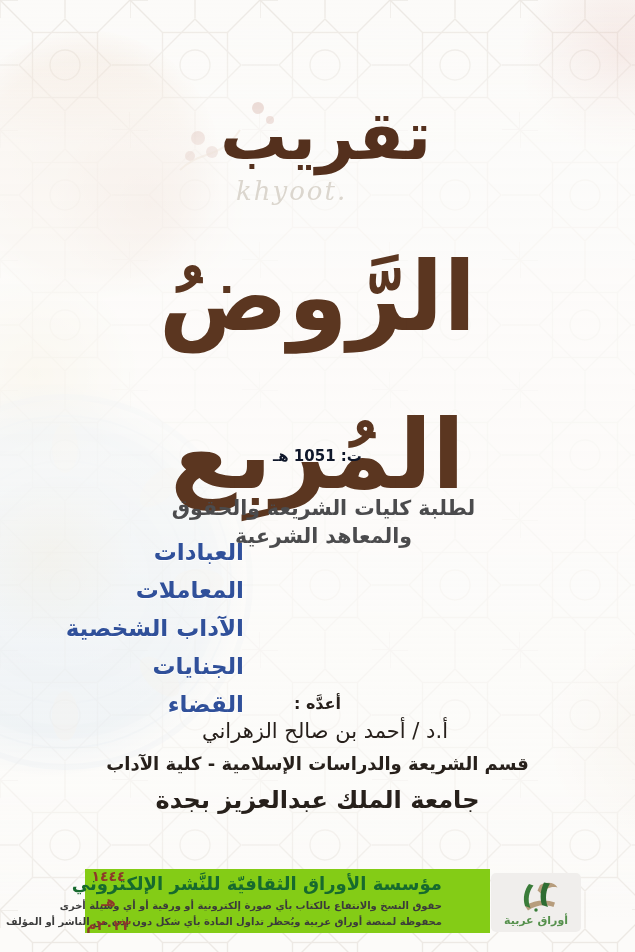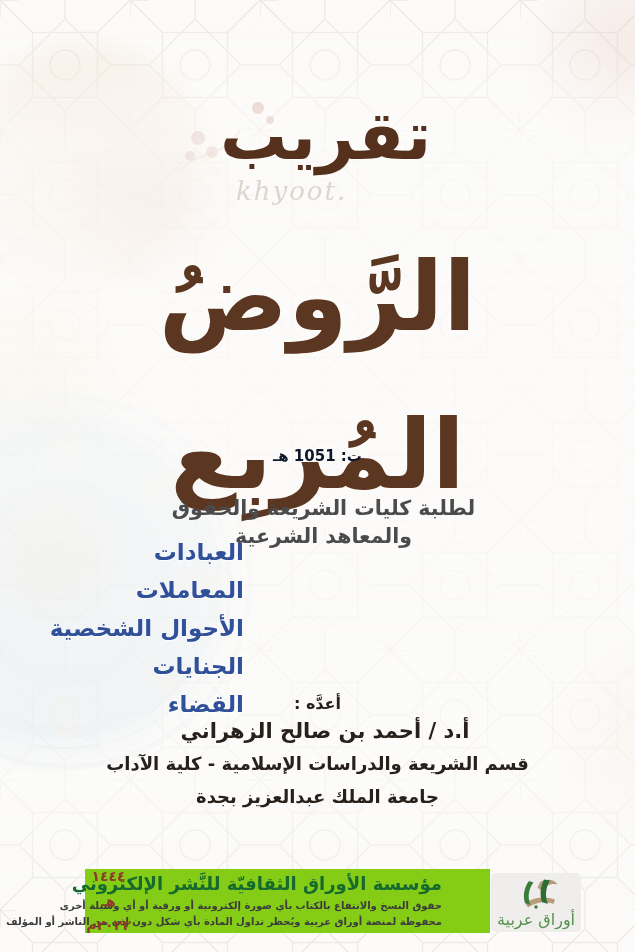--- a/index.html
+++ b/index.html
@@ -43,43 +43,43 @@
   .abs-c { position:absolute; left:0; right:0; text-align:center; z-index:4; }
   .series-title { top:96px;  font-size:67px; font-weight:bold; color:#54301d; line-height:1.2;margin-left:16px; }
   .main-title   { top:218px; font-size:96px; font-weight:bold; color:#5b3620; line-height:1.65; }
   .author-line  { top:423px; font-size:16px; font-weight:bold; color:#3c3c3e; }
   .death-line   { top:447px; font-size:15px; font-weight:bold; color:#0f172a; }
   .audience     { top:495px; font-size:20.5px; font-weight:bold; color:#4b4b4d; line-height:1.35;padding-left:12px; }
   .topics { position:absolute; left:16px; top:533px; width:228px; text-align:right; z-index:4; }
   .topic  { font-size:23px; font-weight:bold; color:#30509a; line-height:38px;
             text-shadow:0 1px 0 rgba(255,255,255,.85); }
   .prepared-label { top:694px; font-size:16px; font-weight:bold; color:#27201b; }
-  .preparer       { top:719px; font-size:21px; font-weight:bold; color:#27201b;margin-left:15px; }
+  .preparer       { top:719px; font-size:21px; font-weight:normal; color:#27201b;margin-left:15px; }
   .department     { top:753px; font-size:18px; font-weight:bold; color:#27201b; }
-  .university     { top:786px; font-size:18px; font-weight:bold; color:#27201b; }
+  .university     { top:786px; font-size:24px; font-weight:bold; color:#27201b; }
   
   .publisher-bar {
     position:absolute; left:85px; top:869px; width:405px; height:64px;
     background:#84cc16; display:flex; flex-direction:row-reverse;
     align-items:center; z-index:5;gap:48px;
   }
   .bar-dates { width:86px; text-align:center; color:#8d382a;
     font-weight:bold; font-size:14px; line-height:1.75; }
   .bar-center { width:262px; text-align:center; }
   .publisher-name { color:#176a2e; font-weight:bold; font-size:18px;
     white-space:nowrap; margin-bottom:4px; }
   .rights { font-size:10px; color:#3b3b3b; line-height:1.55;
     white-space:nowrap; font-weight:bold; }
   .bar-spacer { flex:1; }
   .logo-box {
     position:absolute; left:491px; top:873px; width:90px; height:59px;
     background:#f0eeec; border-radius:5px; z-index:5;
     display:flex; flex-direction:column; align-items:center; justify-content:center;
   }
-  .logo-text { color:#55904c; font-size:16px; font-weight:normal; line-height:1; margin-top:1px; }
+  .logo-text { color:#55904c; font-size:11px; font-weight:bold; line-height:1; margin-top:1px; }
 </style>
 </head>
 <body>
 
 <div class="page">
 
   <svg class="lattice" width="635" height="952" aria-hidden="true">
     <defs>
       <pattern id="starweb" width="130" height="130" patternUnits="userSpaceOnUse">
         <g fill="none" stroke="#e8e4de" stroke-width="1.4">
@@ -144,21 +144,21 @@
   <div class="abs-c death-line">ت: 1051 هـ</div>
 
   <div class="abs-c audience">
     <div>لطلبة كليات الشريعة والحقوق</div>
     <div>والمعاهد الشرعية</div>
   </div>
 
   <div class="topics">
     <div class="topic">العبادات</div>
     <div class="topic">المعاملات</div>
-    <div class="topic">الأحوال الشخصية</div>
+    <div class="topic">الآداب الشخصية</div>
     <div class="topic">الجنايات</div>
     <div class="topic">القضاء</div>
   </div>
 
   <div class="abs-c prepared-label">أعدَّه :</div>
   <div class="abs-c preparer">أ.د / أحمد بن صالح الزهراني</div>
   <div class="abs-c department">قسم الشريعة والدراسات الإسلامية - كلية الآداب</div>
   <div class="abs-c university">جامعة الملك عبدالعزيز بجدة</div>
 
   <div class="publisher-bar">

